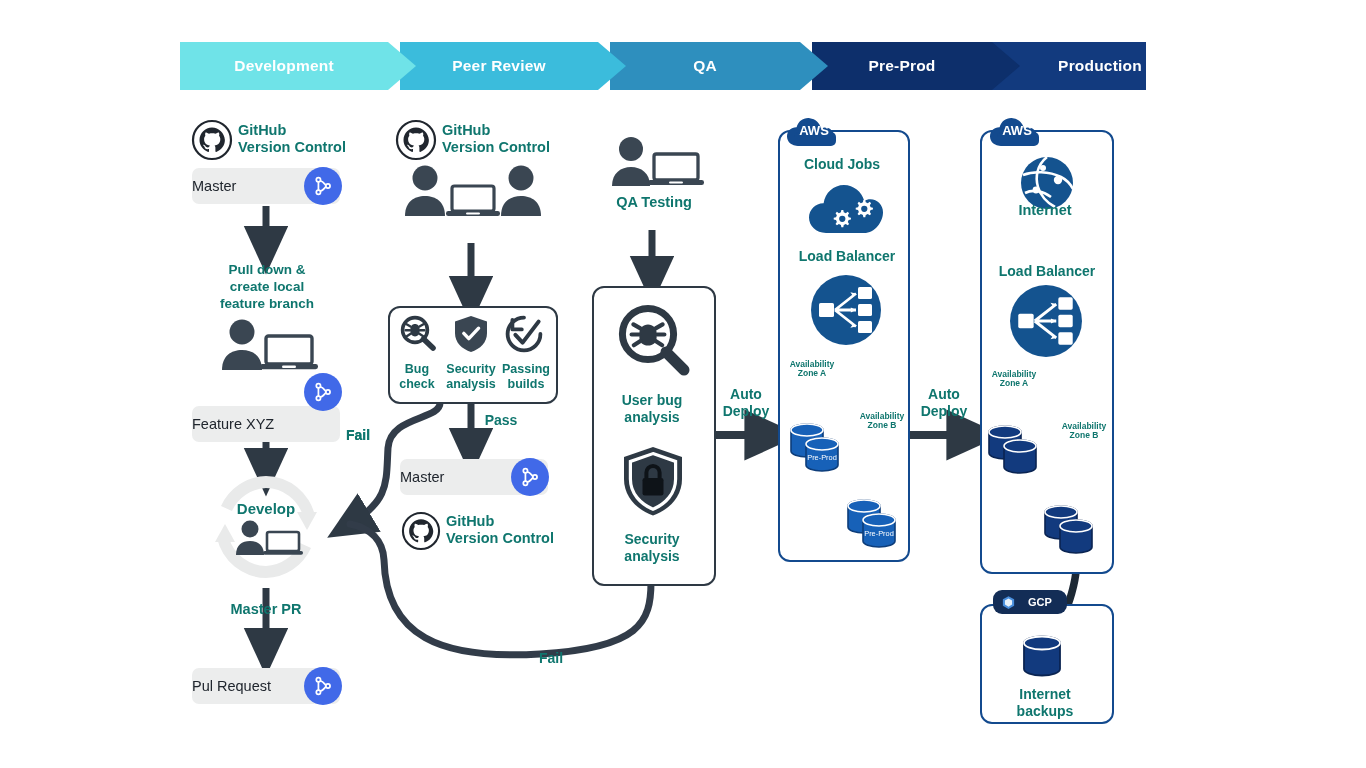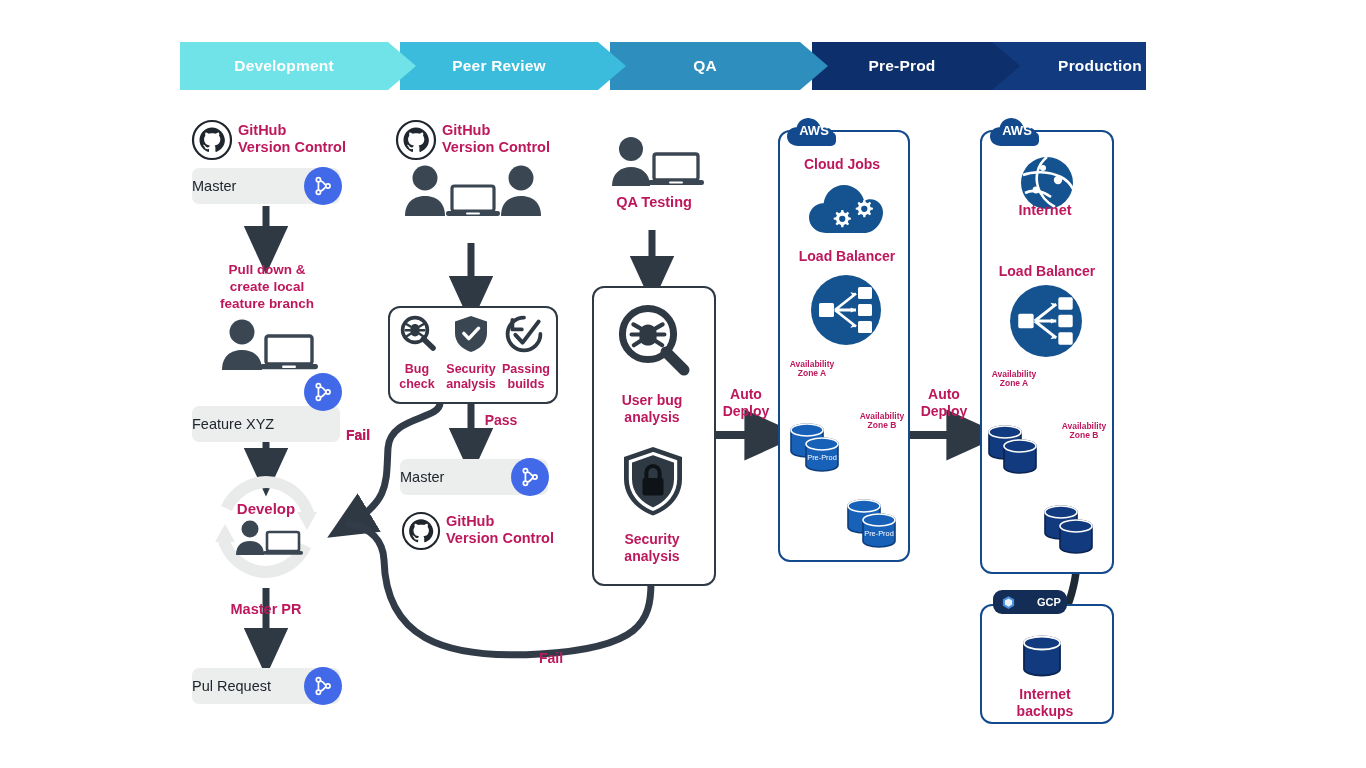--- a/index.html
+++ b/index.html
@@ -15,41 +15,41 @@
   #phase-bar{position:absolute;left:180px;top:42px;width:966px;height:48px;}
   .phase{
     position:absolute;top:0;height:48px;display:flex;align-items:center;justify-content:center;
     color:#ffffff;font-weight:bold;font-size:15.5px;letter-spacing:.2px;
   }
   .phase .lbl{position:relative;z-index:3;}
   .phase .body{position:absolute;inset:0;z-index:1;}
   .phase .tip{position:absolute;top:0;left:100%;width:28px;height:48px;z-index:2;}
 
   
-  .t{position:absolute;font-size:13px;line-height:1.18;text-align:center;color:#be185d;white-space:pre;}
+  .t{position:absolute;font-size:13px;line-height:1.18;text-align:center;color:#0f766e;white-space:pre;}
   .t.b{font-weight:bold;}
   .t.xs{font-size:8.5px;font-weight:bold;line-height:1.1;}
 
   
   .pill{
     position:absolute;height:36px;border-radius:7px;background:#eceded;
     display:flex;align-items:center;
     font-size:14.5px;color:#20262e;
   }
   .gitbadge{
     position:absolute;width:38px;height:38px;border-radius:50%;background:#4169e8;
     display:flex;align-items:center;justify-content:center;
   }
 
   
   .roundbox{position:absolute;border:2.5px solid #2e3944;border-radius:12px;background:#fff;}
   .cloudbox{position:absolute;border:2.5px solid #134a8e;border-radius:12px;background:#fff;}
   .gcpbadge{
     position:absolute;background:#132d56;color:#fff;border-radius:9px;
-    font-size:11px;font-weight:bold;display:flex;align-items:center;gap:21px;
+    font-size:11px;font-weight:bold;display:flex;align-items:center;gap:12px;
     padding:0 8px;
   }
   svg{display:block;overflow:visible;}
 </style>
 </head>
 <body>
 
 <div id="canvas">
 
   <div id="phase-bar">

